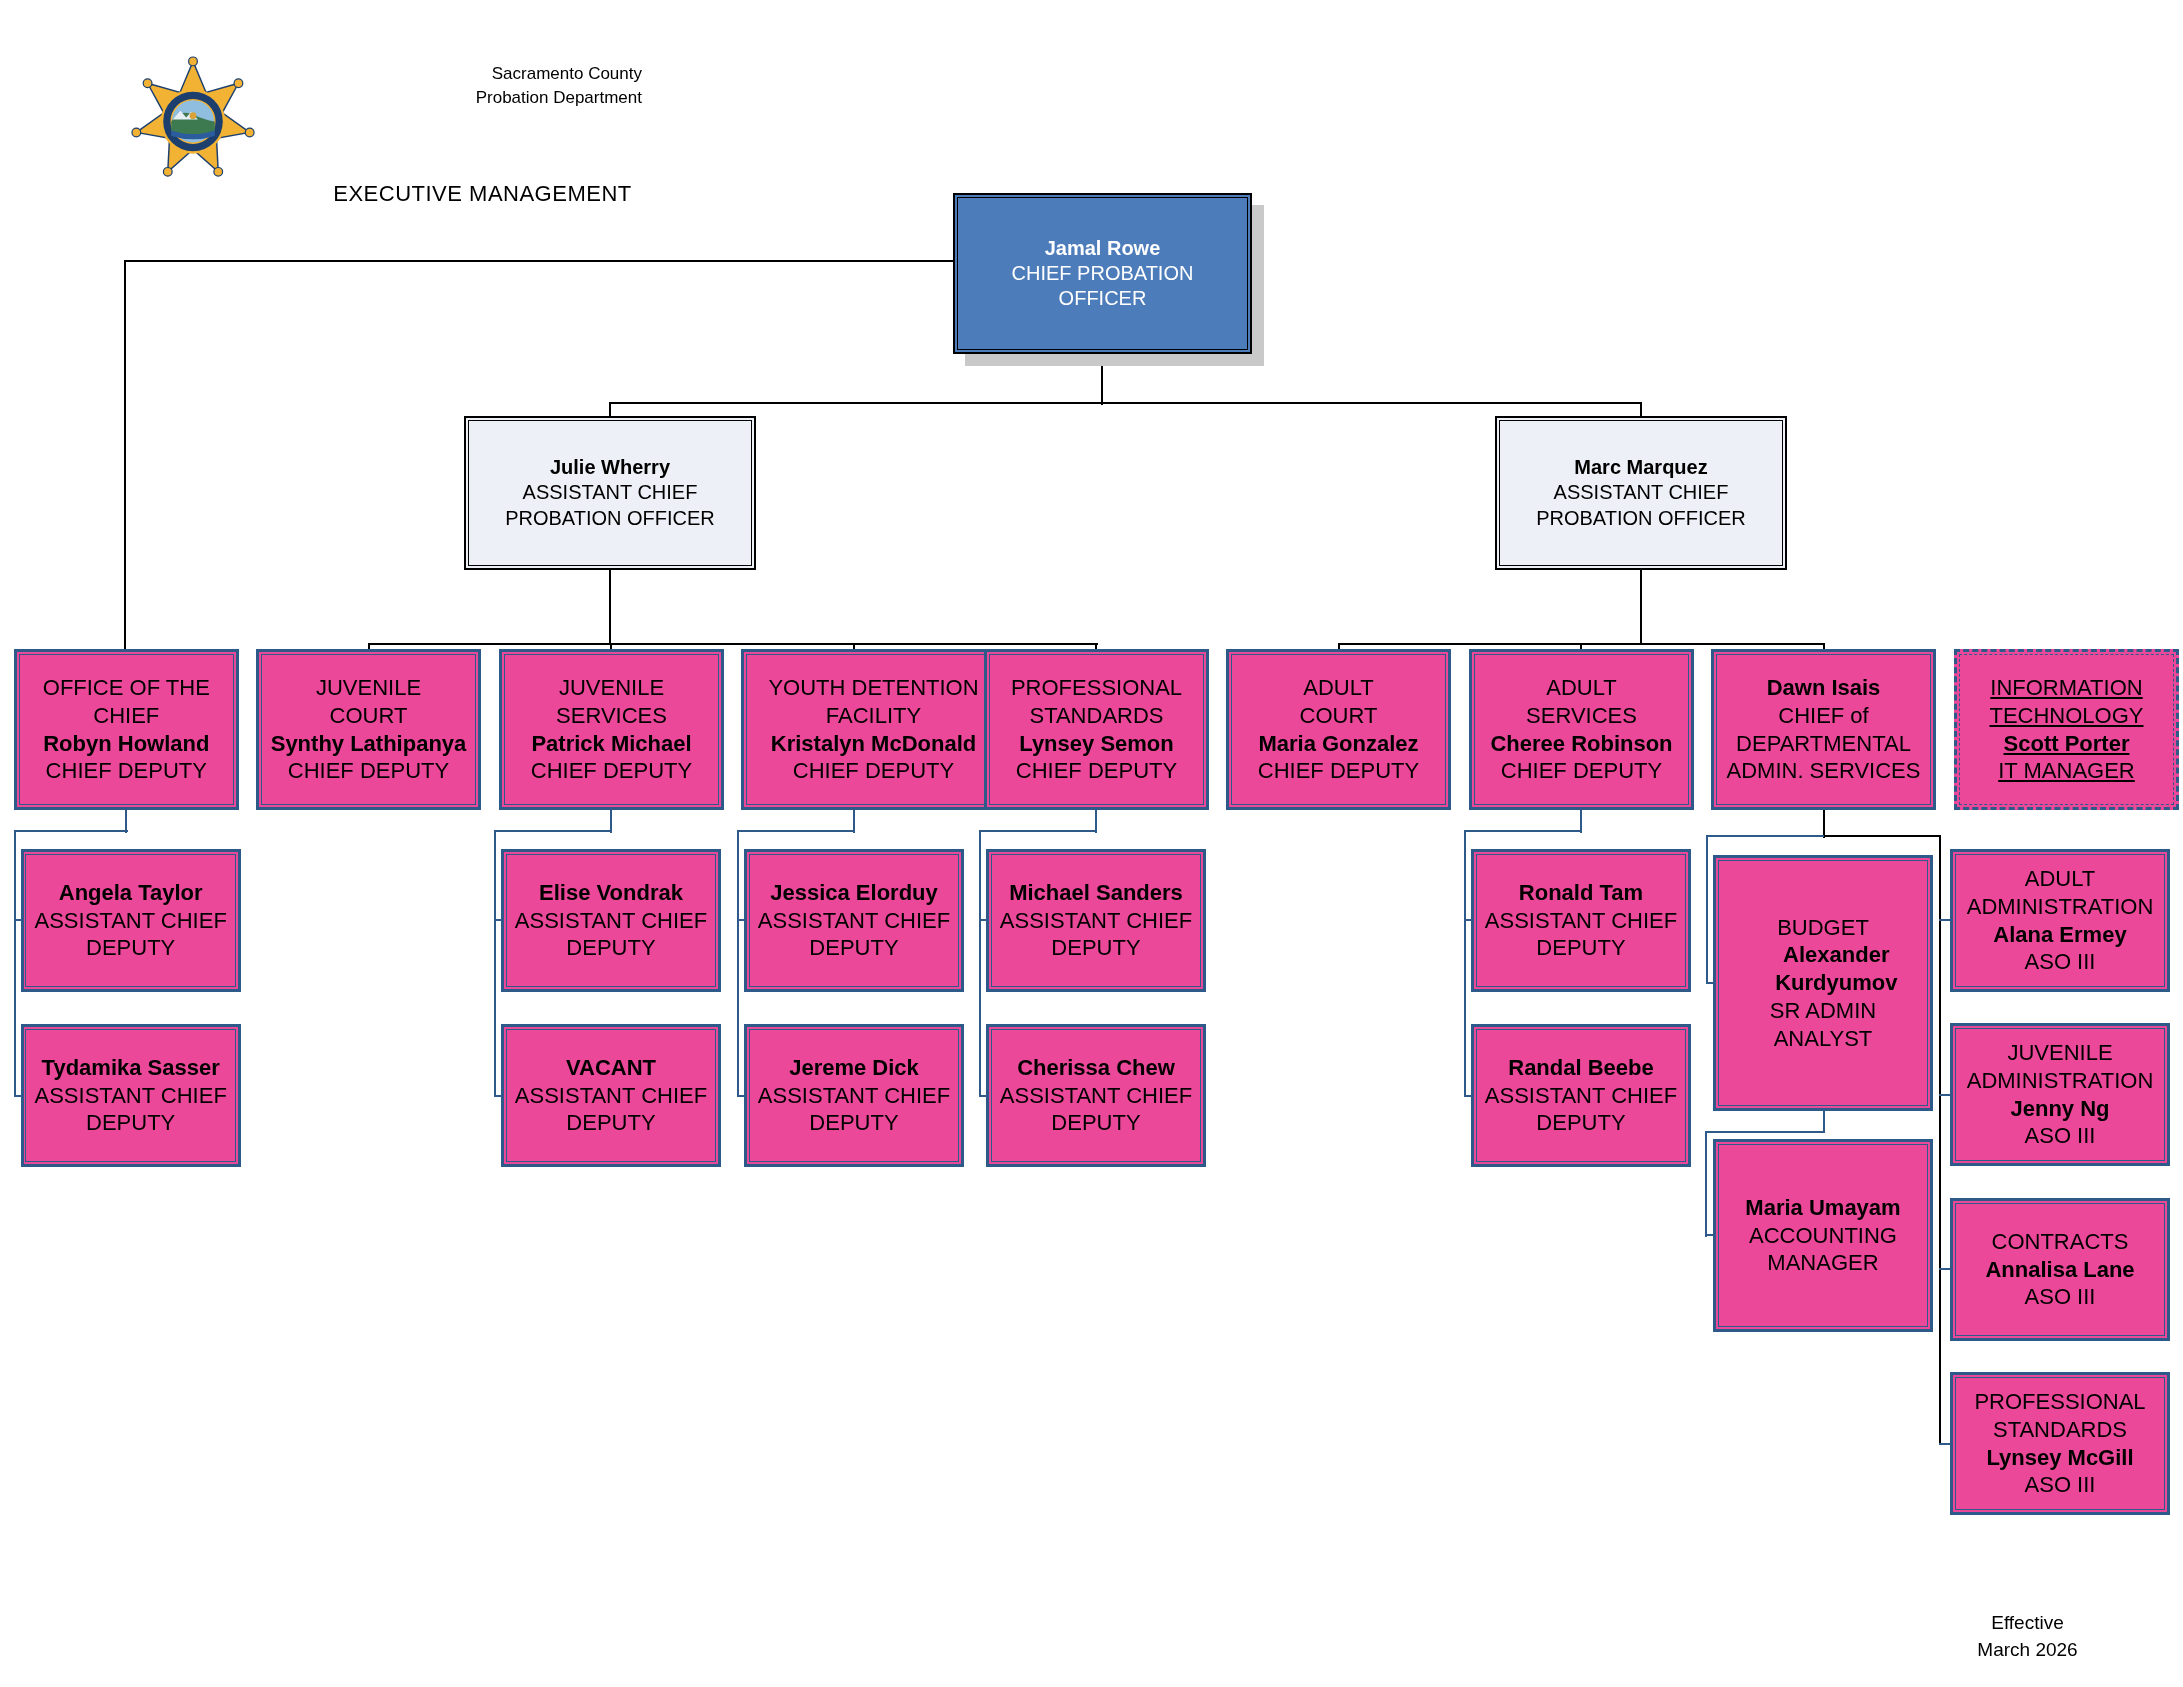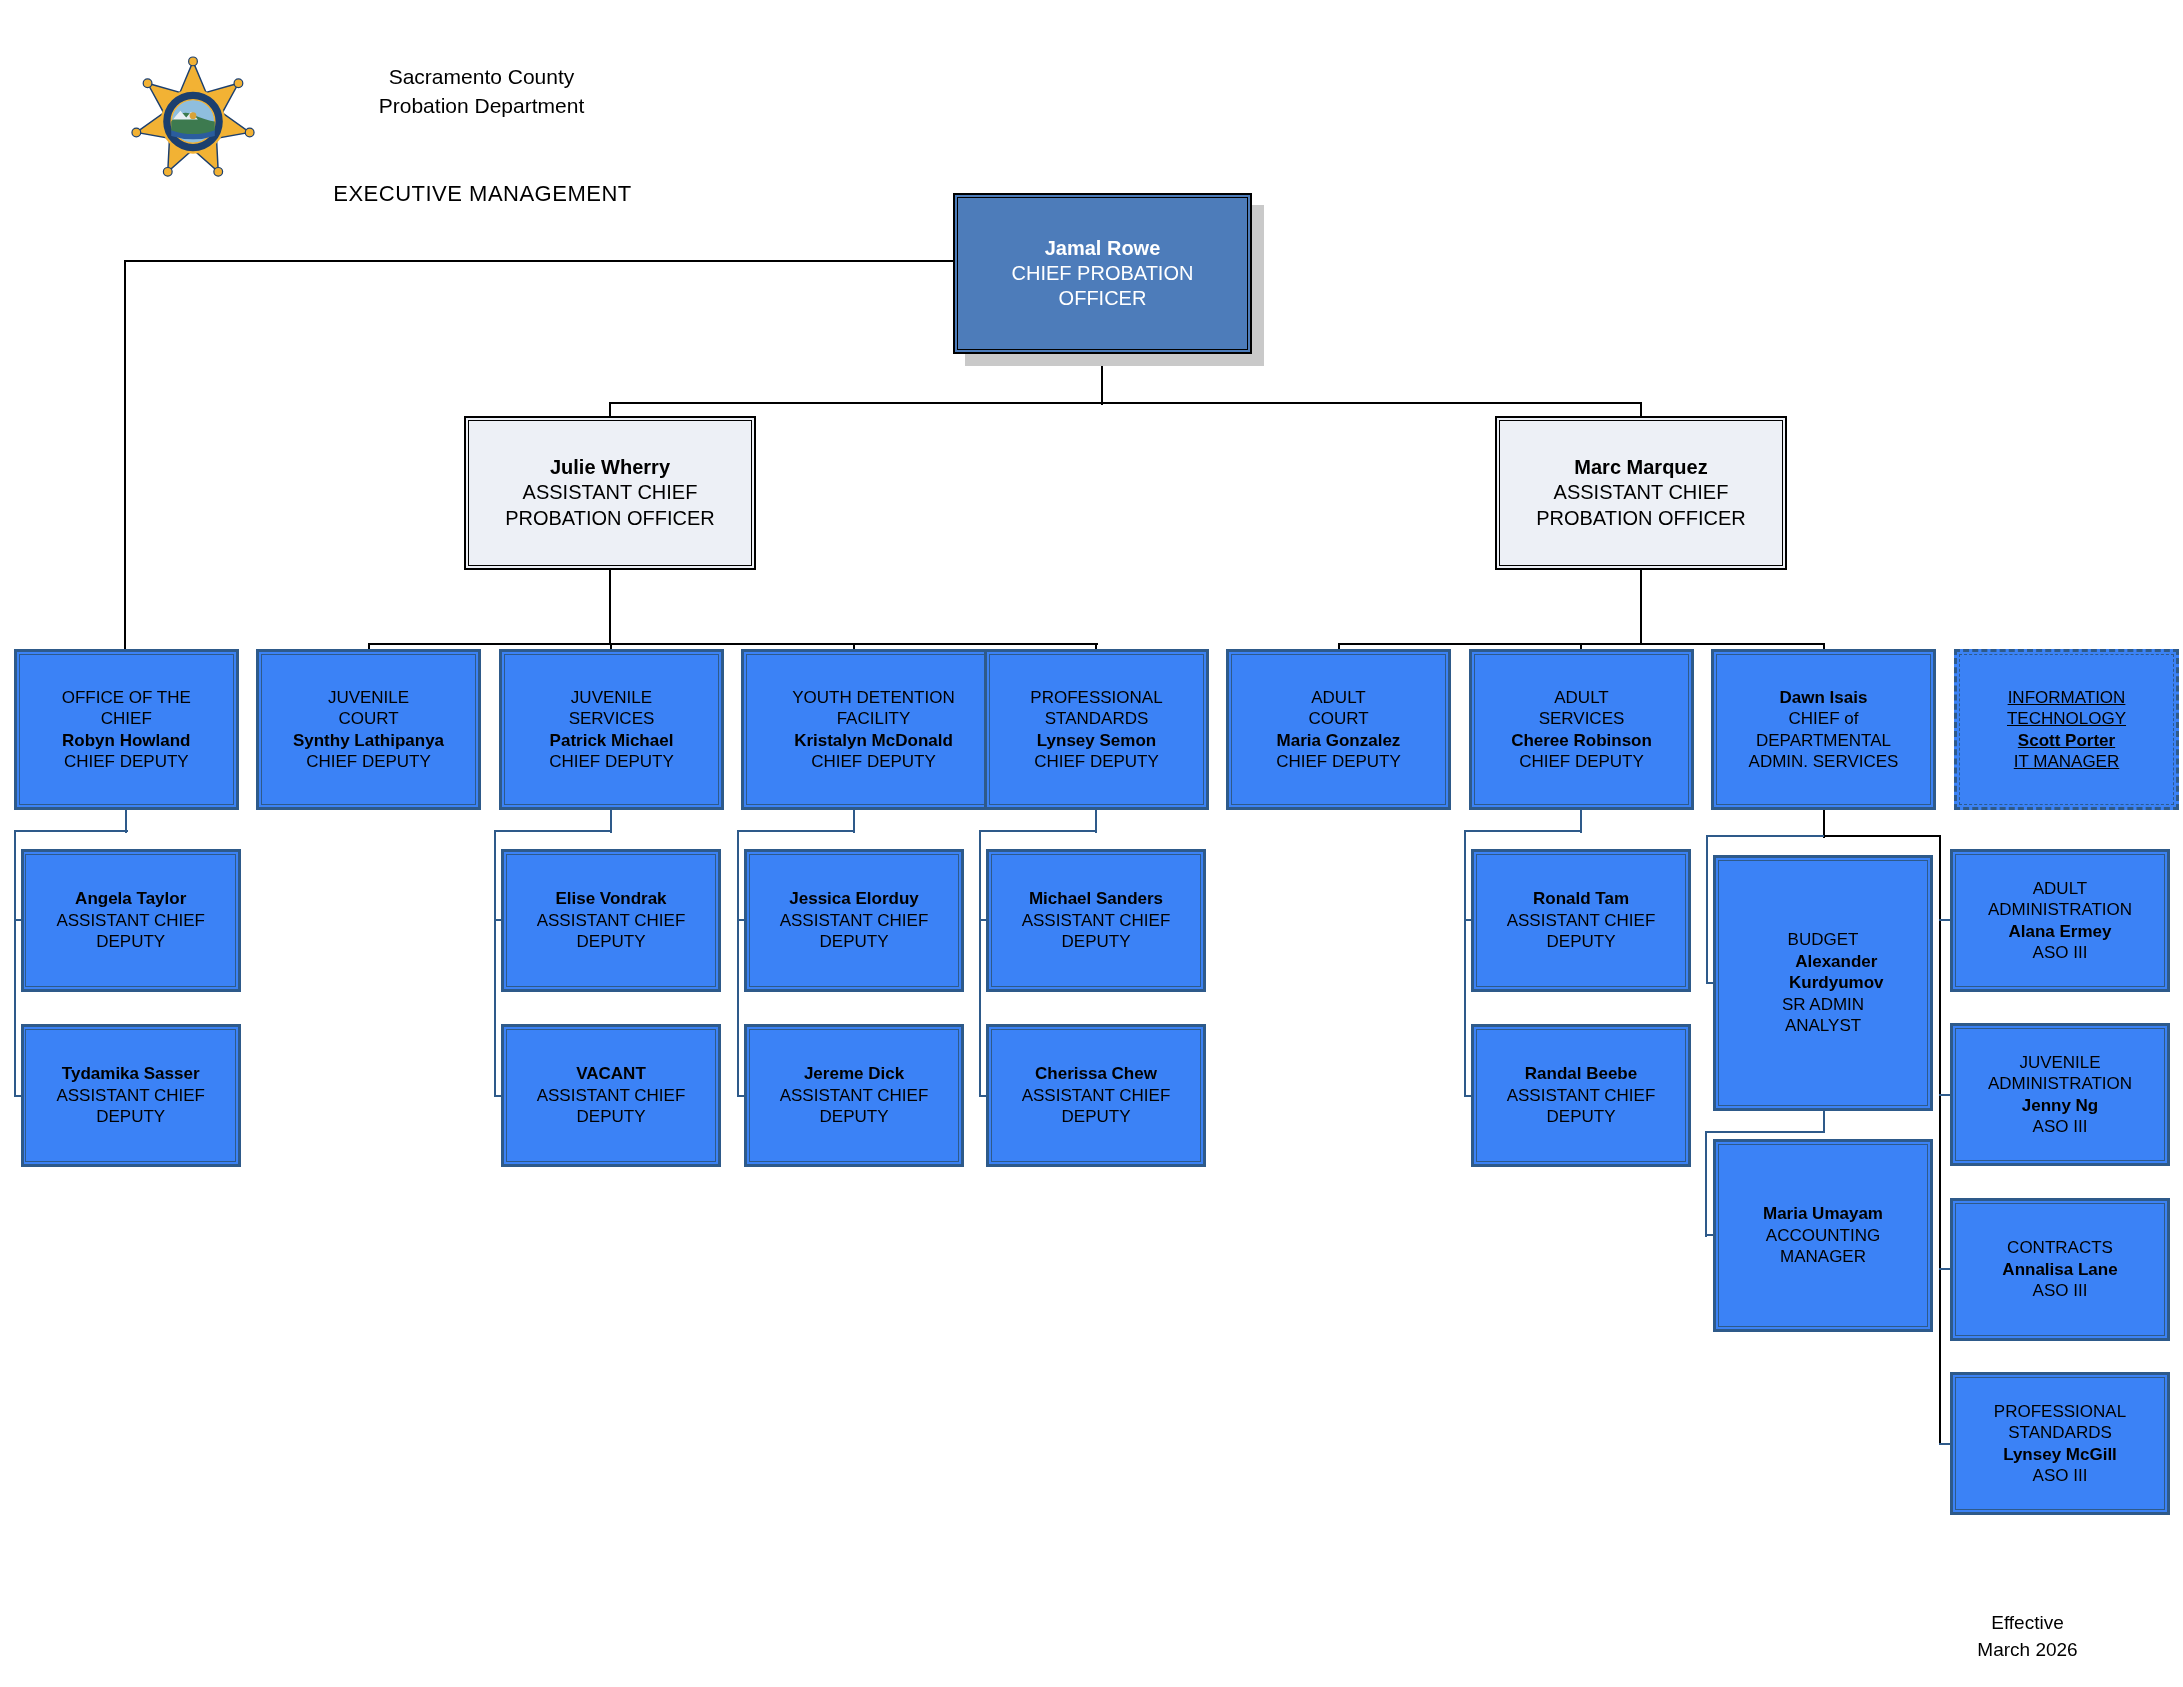--- a/index.html
+++ b/index.html
@@ -1,39 +1,39 @@
 <!DOCTYPE html>
 <html style="font-size:7.3px"><head>
 <meta charset="utf-8">
 <style>
   html,body{margin:0;padding:0;background:#fff;}
   .page{position:relative;width:2183px;height:1687px;background:#fff;overflow:hidden;
         font-family:"Liberation Sans",sans-serif;color:#000;}
   
-  .obox{position:absolute;box-sizing:border-box;background:#3b82f6;border:3.2px solid #2e5a8a;
+  .obox{position:absolute;box-sizing:border-box;background:#ec4899;border:3.2px solid #2e5a8a;
         display:flex;flex-direction:column;align-items:center;justify-content:center;
-        text-align:center;font-size:17px;line-height:1.26;}
+        text-align:center;font-size:22px;line-height:1.26;}
   .obox::before{content:"";position:absolute;inset:1.8px;border:1.4px solid #2e5a8a;pointer-events:none;}
   .obox>div{white-space:pre-line;position:relative;z-index:1;padding:0 6.4px;}
   .nm{font-weight:bold;}
   
   .dashed{border-style:dashed;text-decoration:underline;}
   .dashed::before{border-style:dashed;}
   
   .bframe{border:2.3px solid #000;font-size:20px;}
   .bframe::before{inset:1.8px;border:0.9px solid #000;}
   .chief{background:#4d7cba;color:#fff;box-shadow:12px 12px 0 #c9c9c9;}
   .asst{background:#edf0f6;}
   
   .ln{position:absolute;}
   .k{background:#000;}
   .b{background:#2e5a8a;}
   
-  .hdr{position:absolute;left:321px;top:62px;width:321px;text-align:center;
-       font-size:21px;line-height:1.4;white-space:pre-line;}
+  .hdr{position:absolute;left:321px;top:62px;width:321px;text-align:right;
+       font-size:17px;line-height:1.4;white-space:pre-line;}
   .hdr-title{position:absolute;left:294px;top:181px;width:377px;text-align:center;
        font-size:22px;letter-spacing:0.5px;}
   .badge{position:absolute;left:131px;top:55px;width:124px;height:129px;}
   .footer{position:absolute;left:1931px;top:1610px;width:193px;text-align:center;
        font-size:19px;line-height:1.4;white-space:pre-line;}
 </style>
 </head>
 <body>
 
 <div class="page">

